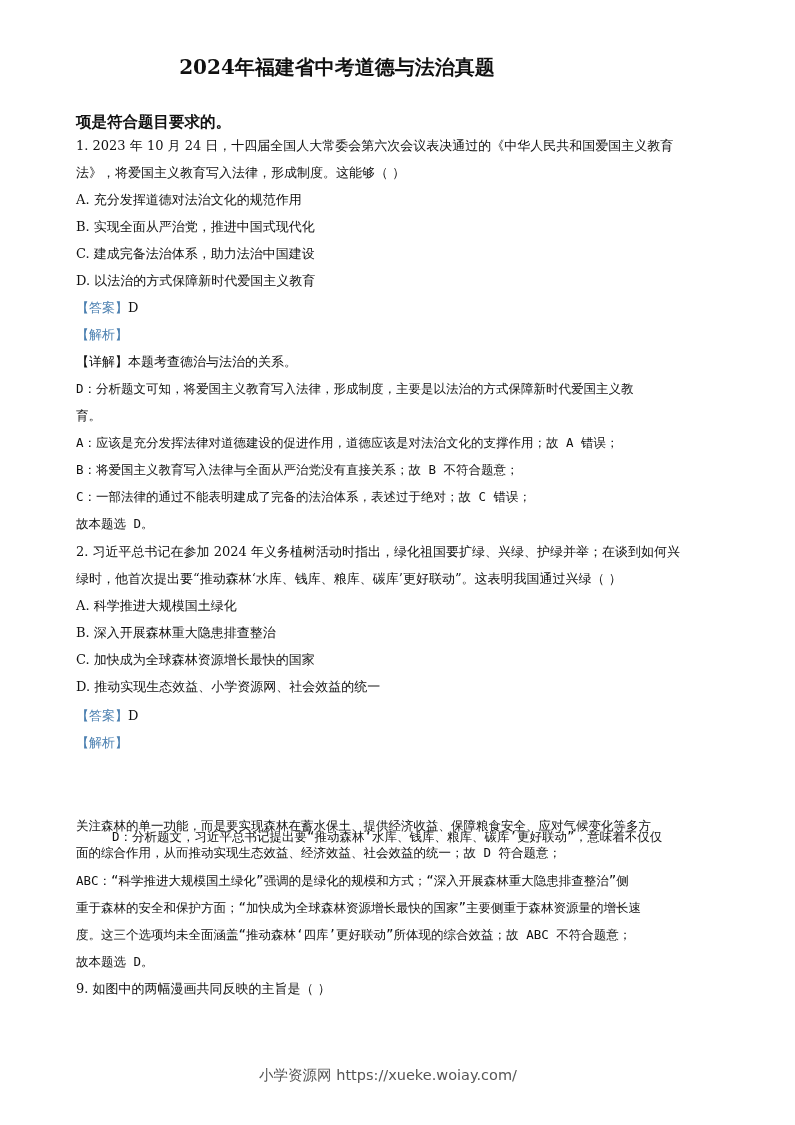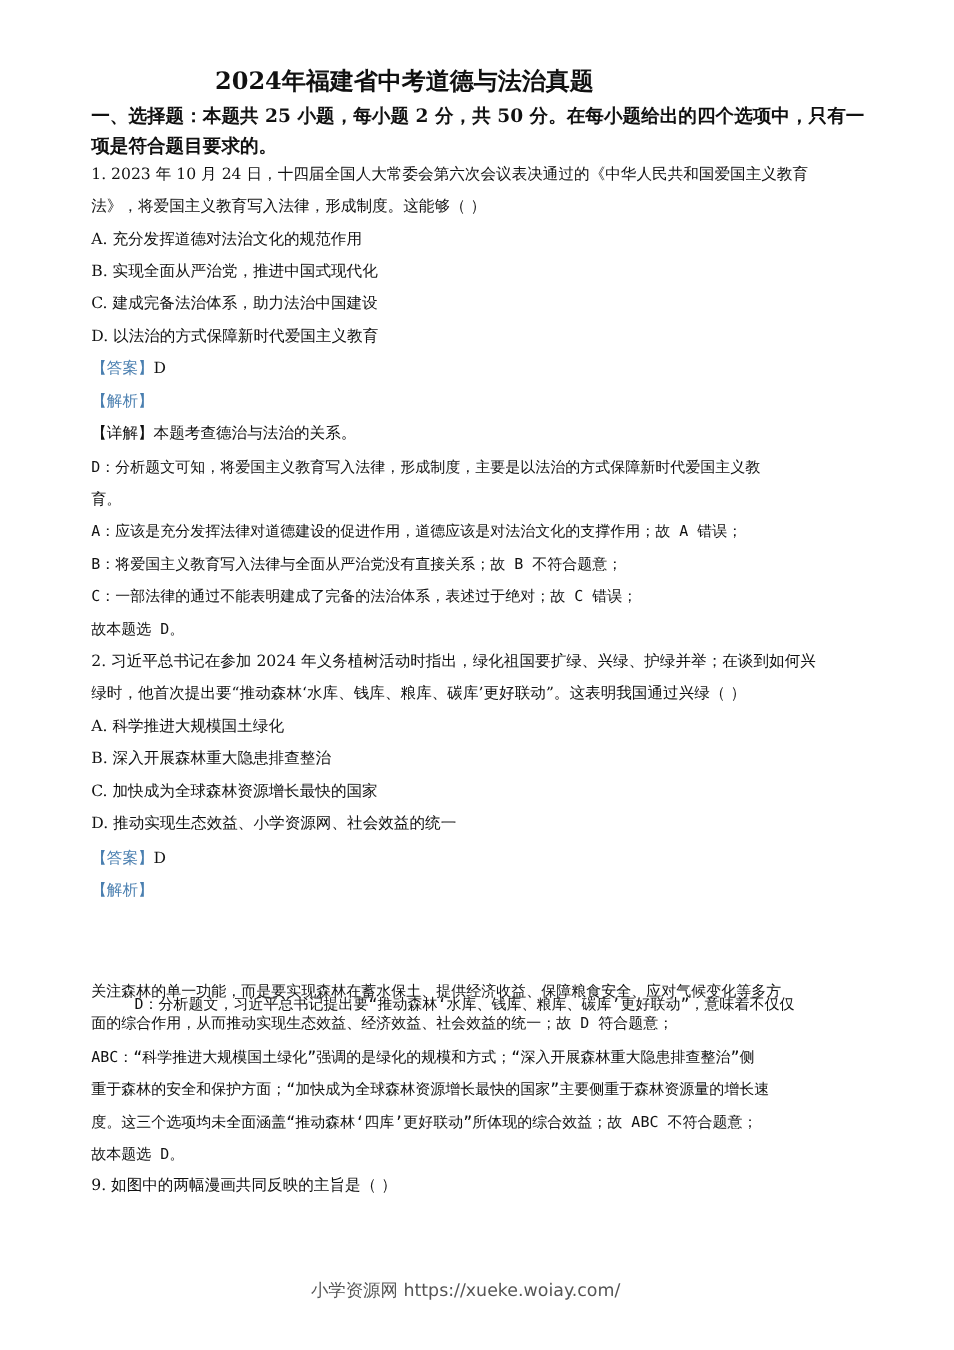--- a/index.html
+++ b/index.html
@@ -28,21 +28,20 @@
     font-family: "DejaVu Sans", "Liberation Sans", sans-serif; font-size: 14.5px; color: #555;
   }
 </style>
 </head>
 <body>
 
 <div class="page">
 
   <div class="title">2024年福建省中考道德与法治真题</div>
 
-  <div class="section" style="top:84px;">一、选择题：本题共 25 小题，每小题 2 分，共 50 分。在每小题给出的四个选项中，只有一</div>
   <div class="section" style="top:109px;">项是符合题目要求的。</div>
 
   <div class="line" style="top:137px;">1. 2023 年 10 月 24 日，十四届全国人大常委会第六次会议表决通过的《中华人民共和国爱国主义教育</div>
   <div class="line" style="top:164px;">法》，将爱国主义教育写入法律，形成制度。这能够（    ）</div>
   <div class="line" style="top:191px;">A. 充分发挥道德对法治文化的规范作用</div>
   <div class="line" style="top:218px;">B. 实现全面从严治党，推进中国式现代化</div>
   <div class="line" style="top:245px;">C. 建成完备法治体系，助力法治中国建设</div>
   <div class="line" style="top:272px;">D. 以法治的方式保障新时代爱国主义教育</div>
   <div class="line" style="top:299px;">
     <span class="tag">【答案】</span><span>D</span>

